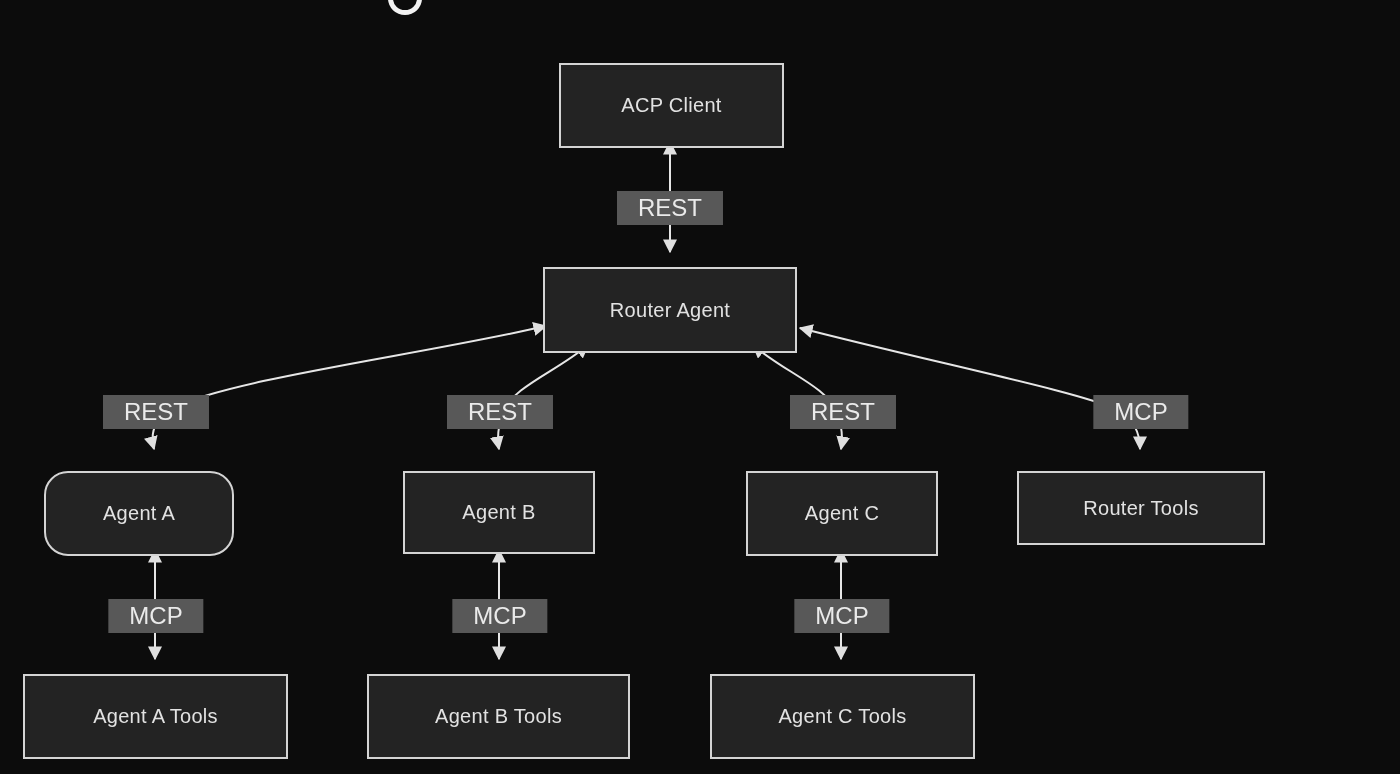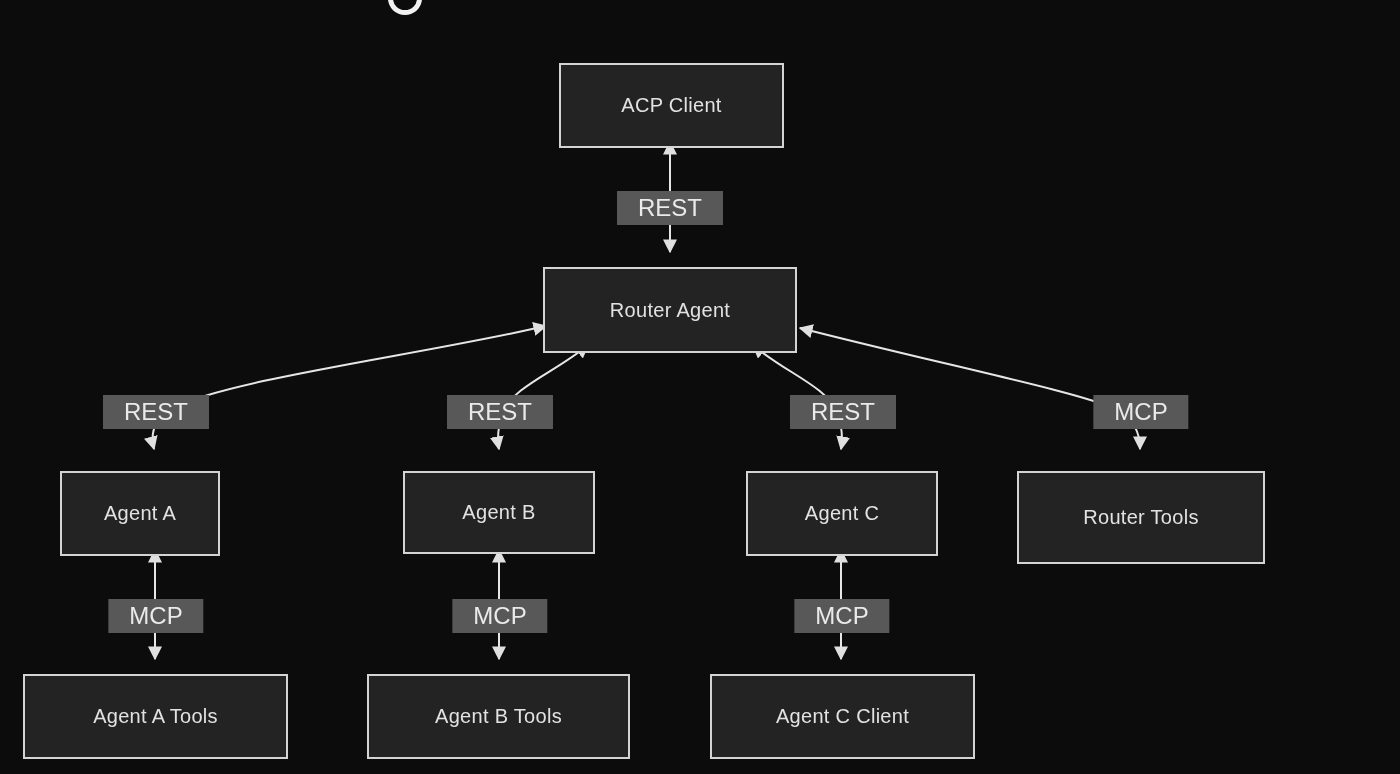--- a/index.html
+++ b/index.html
@@ -62,40 +62,40 @@
       <path class="edge" d="M 841 550 L 841 659" marker-start="url(#arrowhead)" marker-end="url(#arrowhead)"></path>
     </svg>
 
   <div class="layer">
       <div class="node" style="left: 559px; top: 52px; width: 225px; height: 85px;">
         <span>ACP Client</span>
       </div>
       <div class="node" style="left: 543px; top: 256px; width: 254px; height: 86px;">
         <span>Router Agent</span>
       </div>
-      <div class="node" style="left: 60px; top: 460px; width: 160px; height: 85px;">
+      <div class="node" style="left: 44px; top: 460px; width: 190px; height: 85px; border-radius: 24px;">
         <span>Agent A</span>
       </div>
       <div class="node" style="left: 403px; top: 460px; width: 192px; height: 83px;">
         <span>Agent B</span>
       </div>
       <div class="node" style="left: 746px; top: 460px; width: 192px; height: 85px; justify-content: center;">
         <span>Agent C</span>
       </div>
-      <div class="node" style="left: 1017px; top: 460px; width: 248px; height: 93px;">
+      <div class="node" style="left: 1017px; top: 460px; width: 248px; height: 74px;">
         <span>Router Tools</span>
       </div>
       <div class="node" style="left: 23px; top: 663px; width: 265px; height: 85px; align-items: center;">
         <span>Agent A Tools</span>
       </div>
       <div class="node" style="left: 367px; top: 663px; width: 263px; height: 85px;">
         <span>Agent B Tools</span>
       </div>
       <div class="node" style="left: 710px; top: 663px; width: 265px; height: 85px;">
-        <span>Agent C Client</span>
+        <span>Agent C Tools</span>
       </div>
     </div>
   <div class="layer">
       <div class="edge-label" style="left: 670px; top: 197px;">REST</div>
       <div class="edge-label" style="left: 156px; top: 401px;">REST</div>
       <div class="edge-label" style="left: 500px; top: 401px;">REST</div>
       <div class="edge-label" style="left: 843px; top: 401px;">REST</div>
       <div class="edge-label" style="left: 1141px; top: 401px;">MCP</div>
       <div class="edge-label" style="left: 156px; top: 605px;">MCP</div>
       <div class="edge-label" style="left: 500px; top: 605px;">MCP</div>

